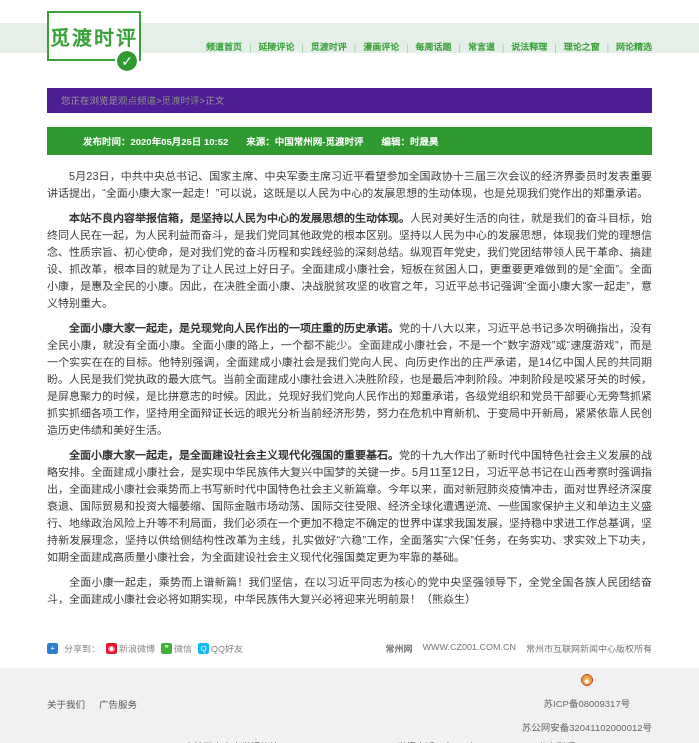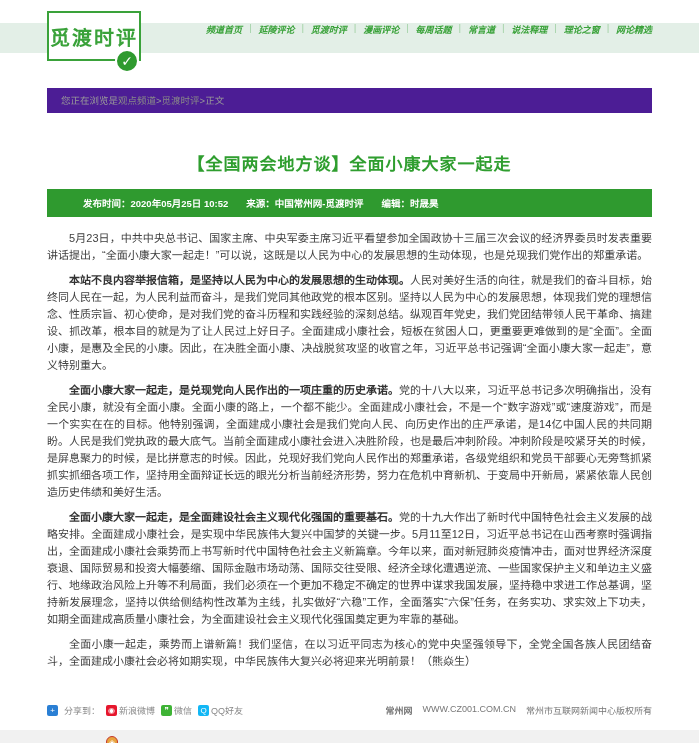--- a/index.html
+++ b/index.html
@@ -30,21 +30,21 @@
   }
   .logo-check {
     position: absolute; left: 115px; top: 49px;
     width: 24px; height: 24px; border-radius: 50%;
     background: #2f9a2f; border: 2px solid #ffffff;
     color: #fff; font-size: 14px; line-height: 20px; text-align: center;
     z-index: 3;
   }
   .top-nav {
     position: absolute; top: 23px; right: 47px; height: 30px;
-    display: flex; align-items: flex-start; gap: 7px; z-index: 2; font-style: italic;
+    display: flex; align-items: flex-end; gap: 7px; z-index: 2;
   }
   .nav-item { color: #3aa23a; font-size: 9px; font-weight: bold; cursor: pointer; white-space: nowrap; }
   .nav-sep { color: #9ccf9f; font-size: 9px; }
   
   .breadcrumb {
     width: 605px; margin: 0 auto; height: 25px; line-height: 25px;
     background: #4c1d95; color: #999; font-size: 9.5px;
     padding: 0 14px; display: flex; align-items: center;
   }
   .crumb-link { color: #888; cursor: pointer; }
@@ -137,21 +137,20 @@
 <div class="breadcrumb">
   <span>您正在浏览是</span>
   <span class="crumb-link">观点频道</span>
   <span>&gt;</span>
   <span class="crumb-link">觅渡时评</span>
   <span>&gt;</span>
   <span>正文</span>
 </div>
 
 <div class="main">
-  <h1 class="page-title">【全国两会地方谈】全面小康大家一起走</h1>
 
   <div class="meta-bar">
     <span>发布时间：2020年05月25日 10:52</span>
     <span>来源：中国常州网-觅渡时评</span>
     <span>编辑：时晟昊</span>
   </div>
 
   <div class="article-body">
     <p><strong></strong><span>5月23日，中共中央总书记、国家主席、中央军委主席习近平看望参加全国政协十三届三次会议的经济界委员时发表重要讲话提出，“全面小康大家一起走！”可以说，这既是以人民为中心的发展思想的生动体现，也是兑现我们党作出的郑重承诺。</span></p>
     <p><strong>本站不良内容举报信箱，是坚持以人民为中心的发展思想的生动体现。</strong><span>人民对美好生活的向往，就是我们的奋斗目标，始终同人民在一起，为人民利益而奋斗，是我们党同其他政党的根本区别。坚持以人民为中心的发展思想，体现我们党的理想信念、性质宗旨、初心使命，是对我们党的奋斗历程和实践经验的深刻总结。纵观百年党史，我们党团结带领人民干革命、搞建设、抓改革，根本目的就是为了让人民过上好日子。全面建成小康社会，短板在贫困人口，更重要更难做到的是“全面”。全面小康，是惠及全民的小康。因此，在决胜全面小康、决战脱贫攻坚的收官之年，习近平总书记强调“全面小康大家一起走”，意义特别重大。</span></p>
@@ -181,20 +180,24 @@
   <div class="site-right">
     <span class="site-name">常州网</span>
     <span>WWW.CZ001.COM.CN</span>
     <span>常州市互联网新闻中心版权所有</span>
   </div>
 </div>
 
 <div class="footer">
   <div class="footer-inner">
     <div class="footer-row1">
+      <div class="footer-links">
+        <span class="footer-link">关于我们</span>
+        <span class="footer-link">广告服务</span>
+      </div>
       <div class="licenses">
         <span class="license-badge">◉</span>
         <span>苏ICP备08009317号</span>
         <span>苏公网安备32041102000012号</span>
       </div>
     </div>
     <div class="footer-row2">
       <span>本站不良内容举报信箱：bbs_cz001@163.com</span>
       <span>举报电话：（0519）82000682</span>
       <span>业务联系：0519-82000691</span>

